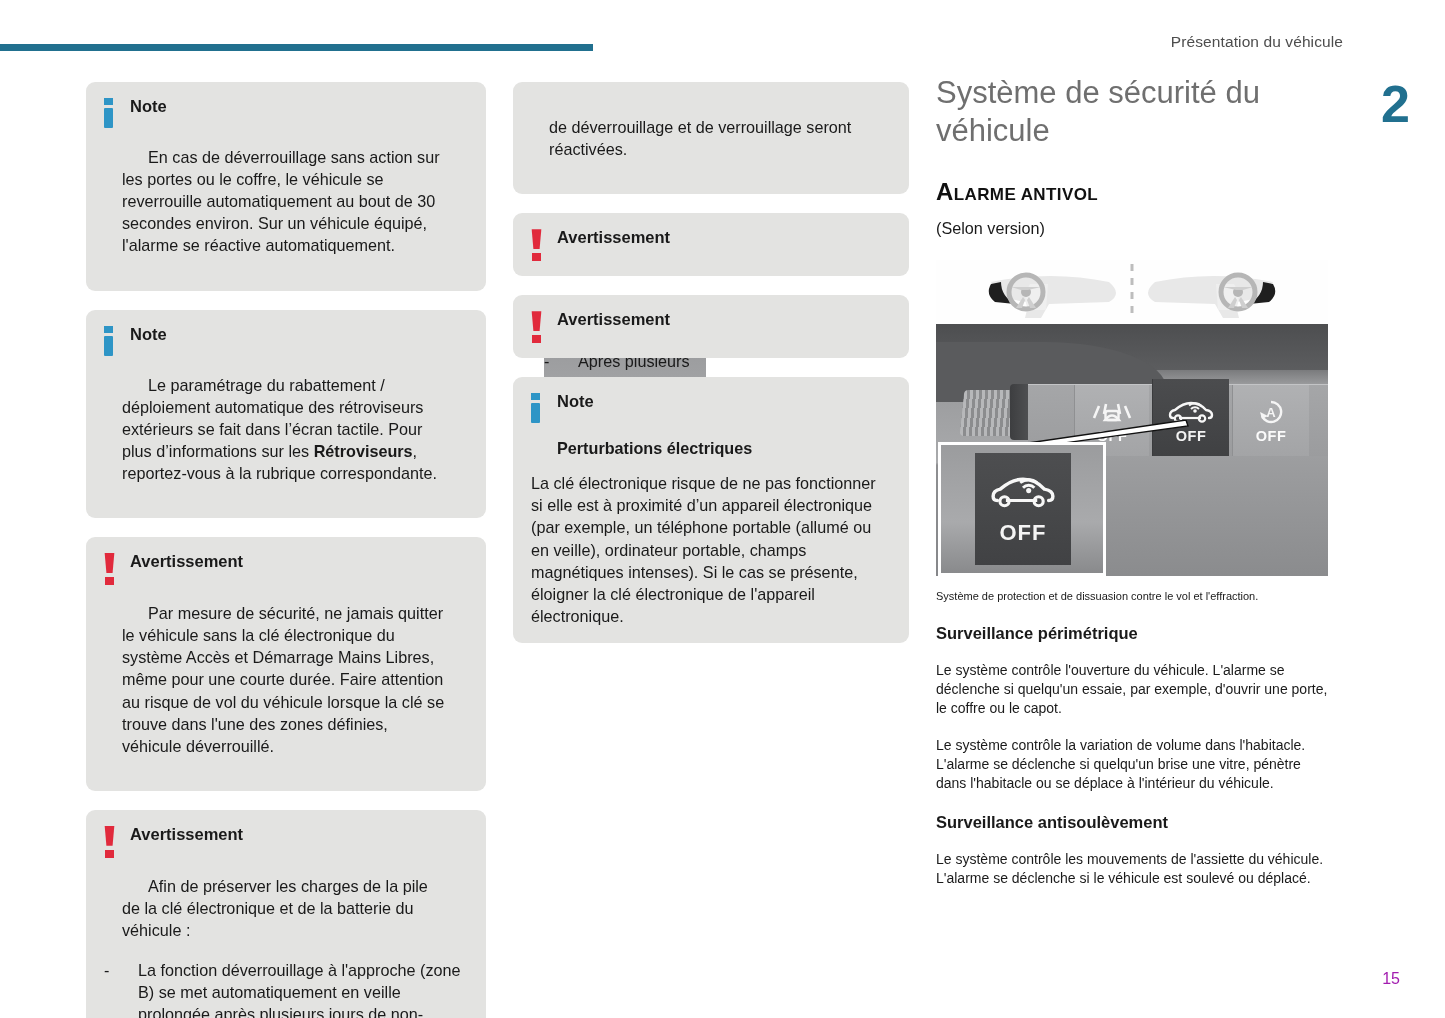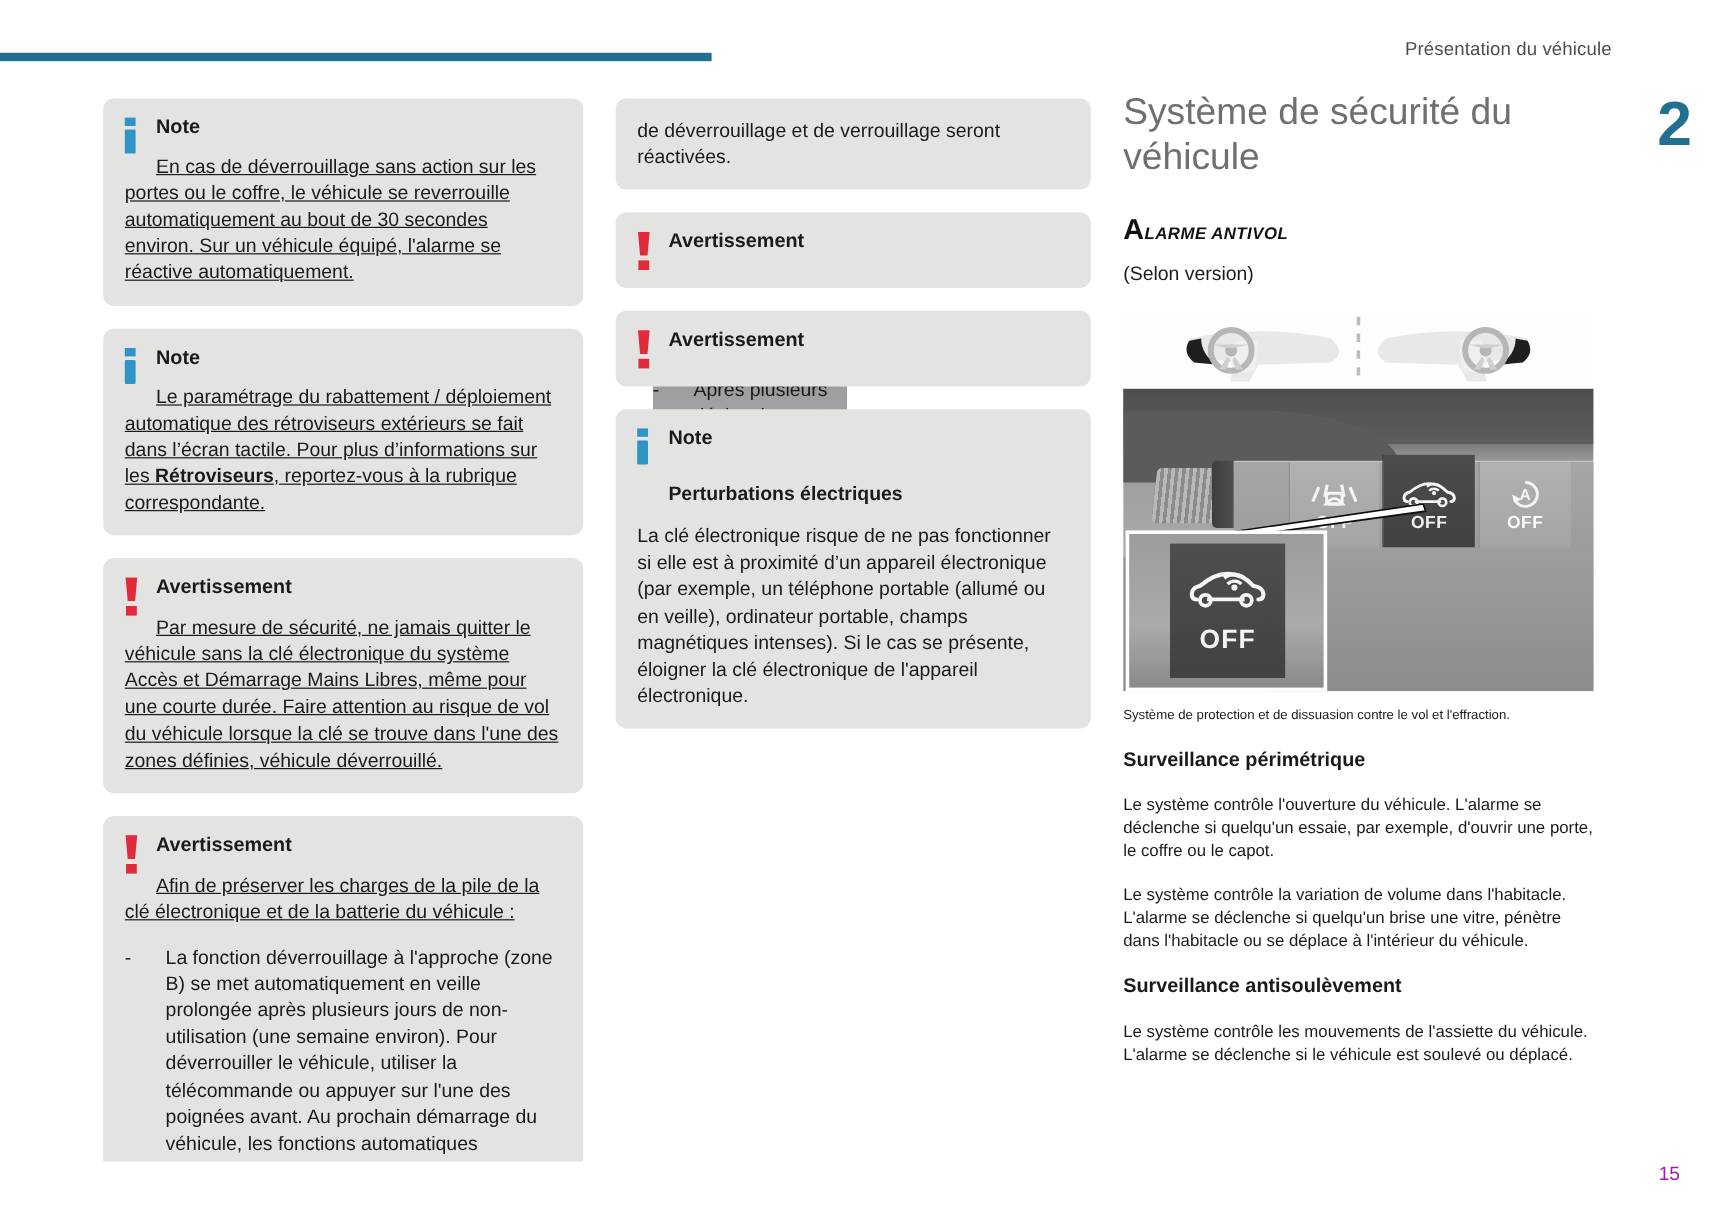--- a/index.html
+++ b/index.html
@@ -111,23 +111,23 @@
   .icon-warn .dot {
     position: absolute; top: 24px; left: 1px;
     width: 9px; height: 8px; background: #e12a3c;
   }
 
   .box-body {
     font-size: 16.2px;
     line-height: 1.365;
   }
   
-  .first-line-indent { text-indent: 26px; text-decoration: underline; }
-
-  .box p { margin: 0; }
+  .first-line-indent { text-indent: 26px; }
+
+  .box p { margin: 18px; }
 
   .sub-head {
     font-size: 16.2px;
     font-weight: bold;
     margin: 16px 0 0 26px;
   }
   .box-para {
     font-size: 16.2px;
     line-height: 1.365;
     margin-top: 14px;
@@ -155,21 +155,21 @@
     margin: 0 0 0 0;
     width: 360px;
   }
   .section-title {
     margin: 28px 0 0 0;
     font-weight: bold;
     color: #111;
     letter-spacing: .4px;
   }
   .section-title .cap { font-size: 24px; }
-  .section-title .sc  { font-size: 14px; font-style: italic; }
+  .section-title .sc  { font-size: 17px; }
   .variant-note {
     font-size: 16.2px;
     margin-top: 13px;
   }
 
   
   .figure {
     margin-top: 22px;
     width: 392px;
     height: 316px;

